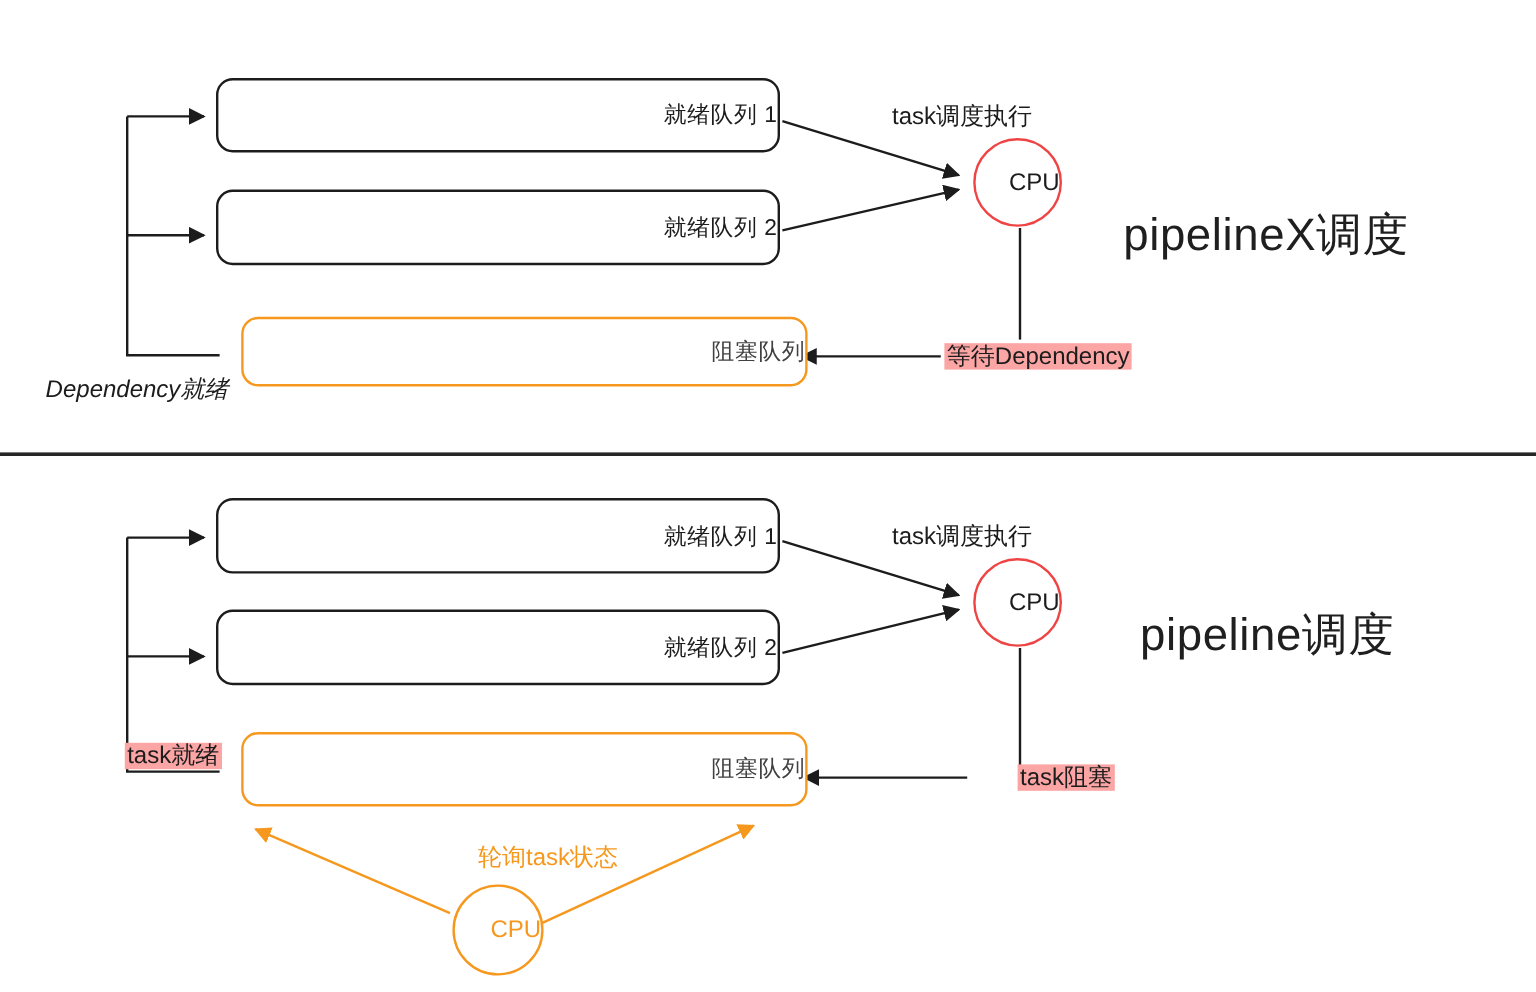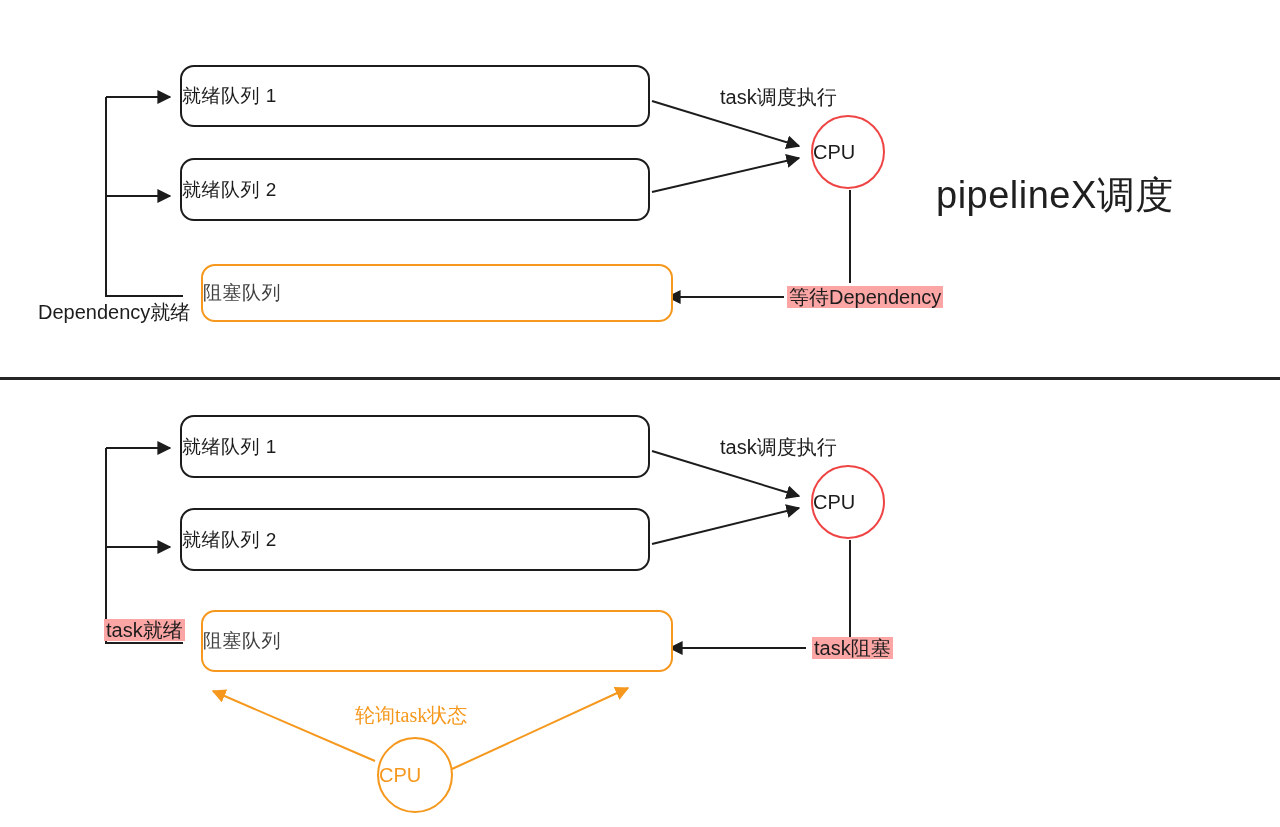--- a/index.html
+++ b/index.html
@@ -20,21 +20,21 @@
     position: absolute;
     left: 0; top: 0;
     width: 1280px; height: 827px;
     z-index: 1;
   }
   .node {
     position: absolute;
     z-index: 2;
     display: flex;
     align-items: center;
-    justify-content: flex-start;
+    justify-content: flex-end;
     box-sizing: border-box;
     background: #ffffff;
   }
   .queue-box {
     border: 2px solid #1c1c1c;
     border-radius: 14px;
     font-size: 19px;
     letter-spacing: 0.5px;
   }
   .queue-box.blocked {
@@ -52,22 +52,22 @@
     color: #f5981d;
   }
   .lbl {
     position: absolute;
     z-index: 3;
     font-size: 20px;
     line-height: 22px;
     white-space: nowrap;
     background: transparent;
   }
-  .lbl.center { text-align: left; }
-  .lbl.accent { color: #f5981d; font-family: Liberation Serif, serif; }
+  .lbl.center { text-align: right; }
+  .lbl.accent { color: #f5981d; }
   .lbl.on-line { background: #fca5a5; padding: 0 2px; }
   .section-title {
     position: absolute;
     z-index: 3;
     font-size: 38px;
     font-weight: 500;
     letter-spacing: 0.5px;
     white-space: nowrap;
     color: #1f1f1f;
   }
@@ -139,21 +139,21 @@
   </div>
 
   <div class="node cpu-circle" style="left:811px; top:115px; width:74px; height:74px;">
     <span>CPU</span>
   </div>
 
   <div class="lbl center" style="left:720px; top:86px; width:140px;">task调度执行</div>
 
   <div class="lbl on-line" style="left:787px; top:286px;">等待Dependency</div>
 
-  <div class="lbl" style="left:38px; top:301px;">Dependency就绪</div>
+  <div class="lbl" style="left:38px; top:314px;font-style:italic;">Dependency就绪</div>
 
   <div class="section-title" style="left:936px; top:170px;text-align:center;">pipelineX调度</div>
 
   <div class="divider"></div>
 
   <div class="node queue-box" style="left:180px; top:415px; width:470px; height:63px;">
     <span>就绪队列 1</span>
   </div>
 
   <div class="node queue-box" style="left:180px; top:508px; width:470px; height:63px;">
@@ -167,20 +167,21 @@
   <div class="node cpu-circle" style="left:811px; top:465px; width:74px; height:74px;">
     <span>CPU</span>
   </div>
 
   <div class="node cpu-circle accent" style="left:377px; top:737px; width:76px; height:76px;">
     <span>CPU</span>
   </div>
 
   <div class="lbl center" style="left:720px; top:436px; width:140px;">task调度执行</div>
 
-  <div class="lbl on-line" style="left:812px; top:637px;">task阻塞</div>
+  <div class="lbl on-line" style="left:848px; top:637px;">task阻塞</div>
 
   <div class="lbl on-line" style="left:104px; top:619px;">task就绪</div>
 
   <div class="lbl center accent" style="left:355px; top:704px; width:160px;">轮询task状态</div>
 
+  <div class="section-title" style="left:950px; top:504px;">pipeline调度</div>
 
 </div>
 
 </body></html>

